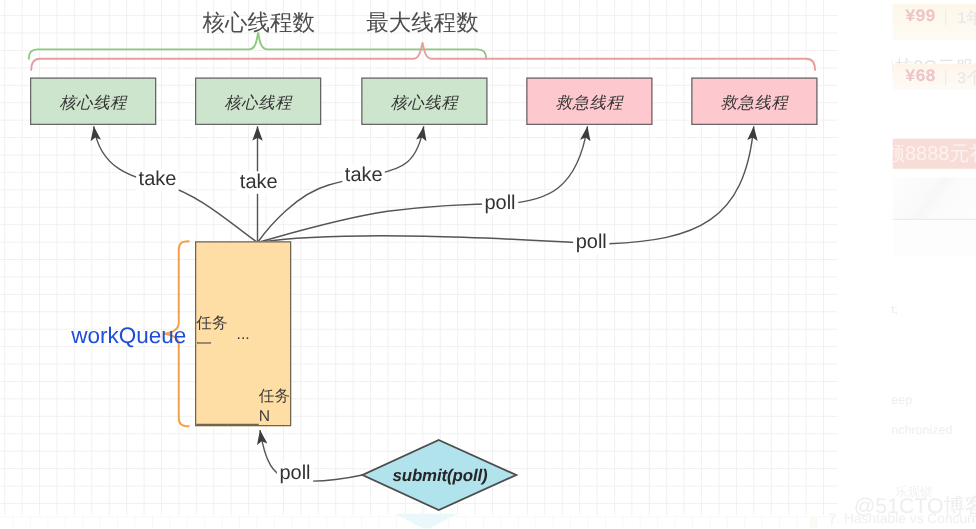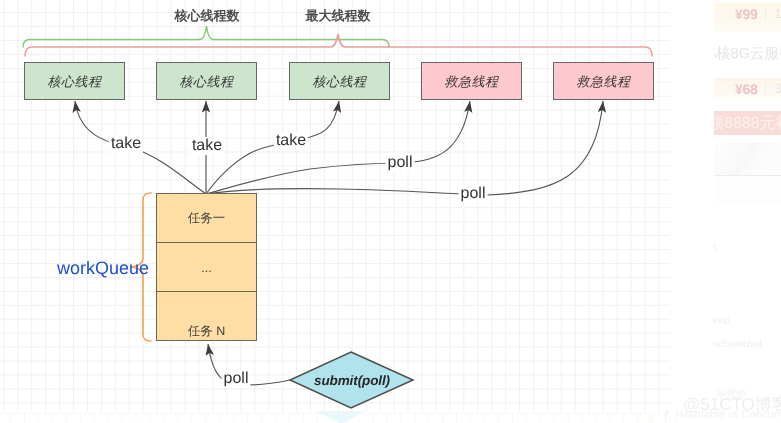--- a/index.html
+++ b/index.html
@@ -24,40 +24,40 @@
       linear-gradient(to bottom, #f8f8f8 1px, transparent 1px);
     background-size:13.95px 13.95px;
     background-position:24px 1px;
   }
   #lowerband{position:absolute;left:648px;top:413px;width:6px;height:10px;background:#fbfbf6;}
   .tbox{position:absolute;width:101px;height:38px;box-sizing:border-box;
         border:1.5px solid #666;display:flex;align-items:center;justify-content:center;}
   .tbox span{font-size:13px;color:#333;letter-spacing:0.5px;margin-top:1px;font-style:italic;}
   .tbox.green{background:#cde4cd;}
   .tbox.pink{background:#fdc9cf;}
-  .blabel{position:absolute;transform:translateX(-50%);font-size:13px;color:#4d4d4d;white-space:nowrap;font-weight:bold;}
-  #queue{position:absolute;left:156px;top:193px;width:101px;height:148px;box-sizing:border-box;
-         border:1.5px solid #6f6550;background:#ffdea5;display:flex;flex-direction:column;}
+  .blabel{position:absolute;transform:translateX(-50%);font-size:18px;color:#4d4d4d;white-space:nowrap;}
+  #queue{position:absolute;left:156px;top:193px;width:77px;height:148px;box-sizing:border-box;
+         border:1.5px solid #6f6550;background:#ffdea5;display:flex;flex-direction:row;}
   .qrow{flex:1;display:flex;align-items:center;justify-content:center;border-bottom:1.2px solid #6f6550;
         font-size:12.5px;color:#3d3d3d;padding-top:1px;box-sizing:border-box;}
   .qrow:last-child{border-bottom:none;align-items:flex-end;}
   #qlabel{position:absolute;left:57px;top:258px;font-size:18px;color:#1d4ed8;white-space:nowrap;}
   .elabel{position:absolute;transform:translate(-50%,-50%);font-size:16px;color:#333;
           background:#fff;padding:0 2px;white-space:nowrap;}
   #submitlabel{position:absolute;left:352px;top:380px;transform:translate(-50%,-50%);
           font-size:13.5px;font-weight:bold;font-style:italic;color:#262626;white-space:nowrap;letter-spacing:-0.1px;}
   
   #adpanel{position:absolute;left:714px;top:0;width:67px;height:423px;background:#fff;overflow:hidden;}
   .adcard{position:absolute;left:0;top:3px;width:67px;height:29px;
           background:linear-gradient(#fdf7e9,#fdfbf5);}
   .adcard2{position:absolute;left:0;top:43px;width:67px;height:44px;}
-  .adcard2 .adprice-row{position:absolute;left:0;top:35px;width:67px;height:21px;
+  .adcard2 .adprice-row{position:absolute;left:0;top:8px;width:67px;height:21px;
           background:linear-gradient(#fdf5eb,#fdfbf6);}
   .adcard .adprice-row{position:absolute;left:0;top:0px;width:67px;height:22px;}
-  .adprice-row{display:flex;align-items:center;gap:8px;padding-left:21px;box-sizing:border-box;}
+  .adprice-row{display:flex;align-items:center;gap:8px;padding-left:10px;box-sizing:border-box;font-family:Liberation Mono, monospace;}
   .adprice{font-size:14px;font-weight:bold;color:#ecc4c9;letter-spacing:-0.3px;}
   .adsep{width:1px;height:12px;background:#f3ebe8;display:inline-block;flex:none;}
   .adunit{font-size:13px;color:#e6e6e6;white-space:nowrap;}
   .adtitle{position:absolute;left:-6px;top:2px;font-size:14.5px;color:#e4e4e4;white-space:nowrap;letter-spacing:0;}
   .adbanner{position:absolute;left:0;top:111px;width:67px;height:24px;background:#f7dcd8;
             display:flex;align-items:center;}
   .adbanner span{font-size:16px;color:#fdf2f1;white-space:nowrap;margin-left:-6px;font-weight:500;}
   .adblock{position:absolute;left:0;top:142px;width:67px;height:33px;
            background:linear-gradient(125deg,#fdfdfd 0%,#fafafa 38%,#f7f7f7 48%,#fbfbfb 60%,#fdfdfd 100%);}
   .addivider{position:absolute;left:0;top:175px;width:67px;height:1px;background:#ececec;}

